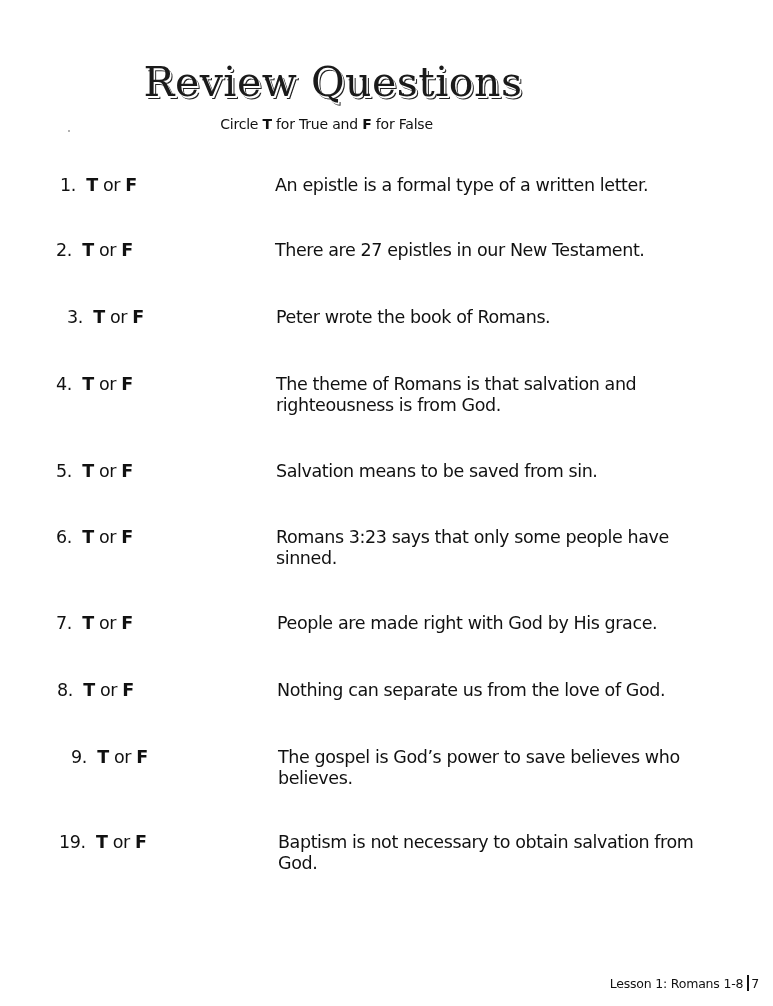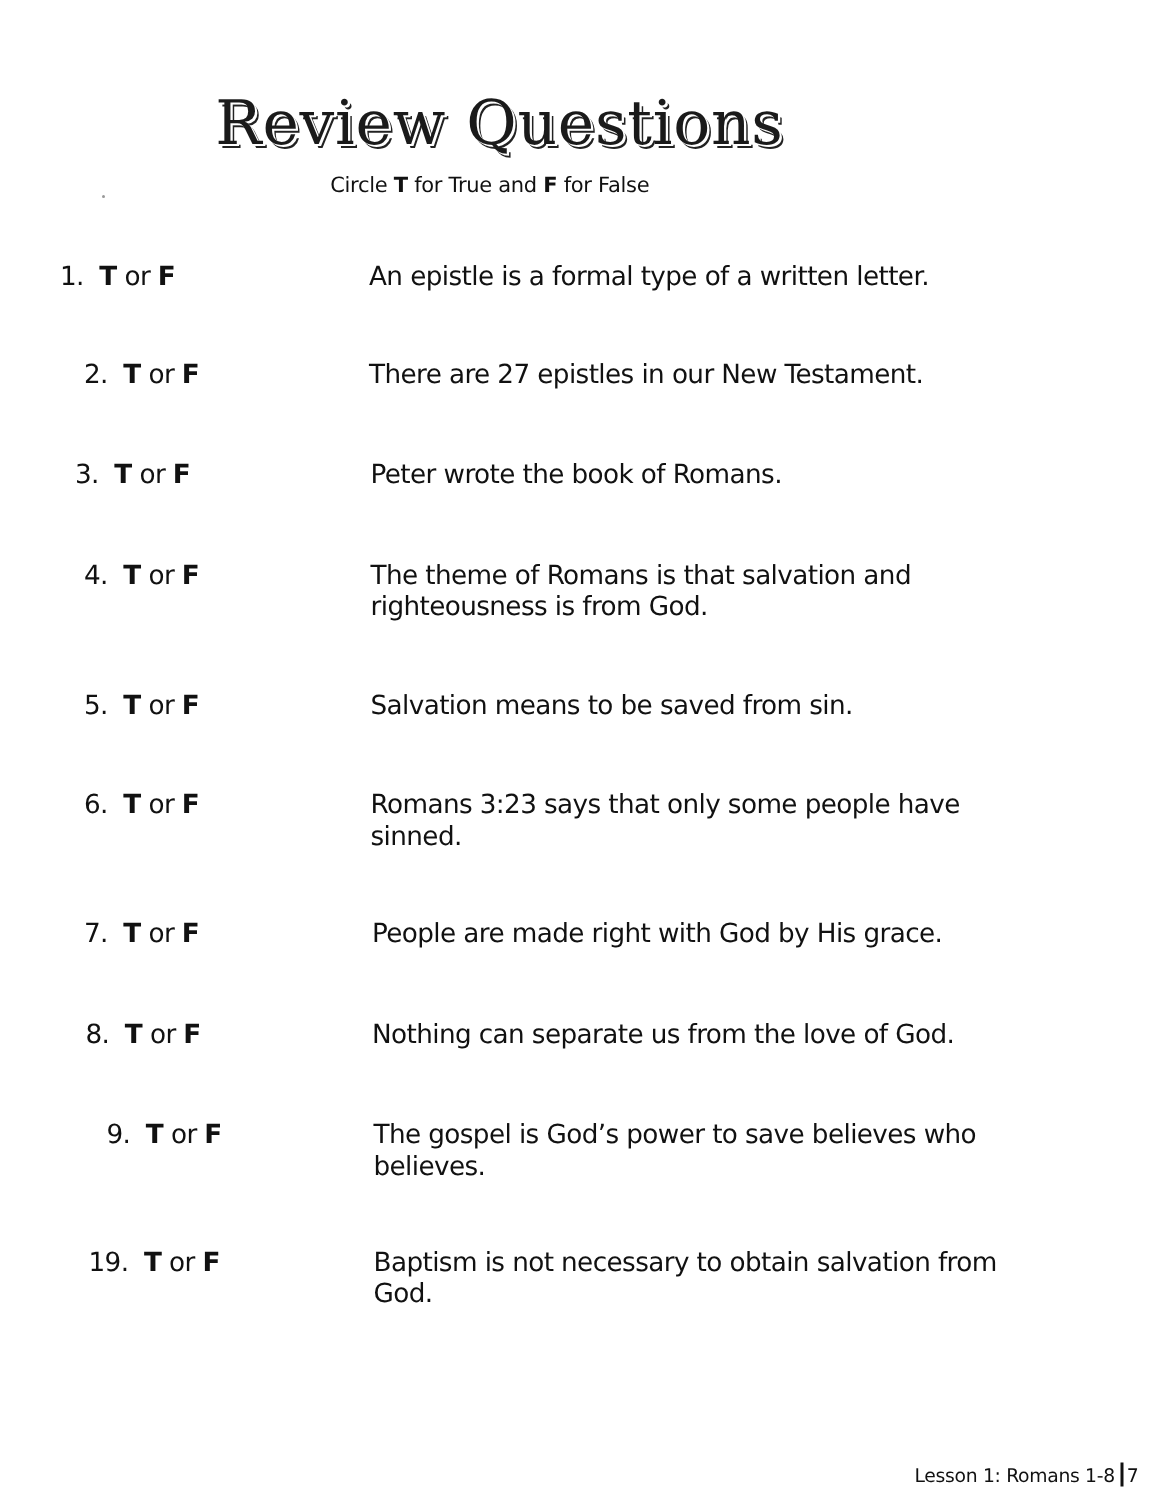--- a/index.html
+++ b/index.html
@@ -5,44 +5,44 @@
   html, body { margin:0; padding:0; background:#ffffff; }
   body { width:773px; height:1006px; position:relative; overflow:hidden; color:#111; font-family:"DejaVu Sans", sans-serif; }
   .title { position:absolute; left:0; width:666px; top:58px; text-align:center;
     font-family:"DejaVu Serif", serif; font-size:41px; letter-spacing:0.5px; color:#1a1a1a;
     text-shadow: 1.5px 1.5px 0 #fff, 2.5px 2.5px 0 #222; }
   .subtitle { position:absolute; left:0; width:653px; top:116px; text-align:center; font-size:14px; letter-spacing:-0.2px; }
   .subtitle b { font-weight:bold; }
   .q { position:absolute; left:0; width:773px; font-size:17.5px; line-height:21px; letter-spacing:-0.4px; }
   .q .num { position:absolute; }
   .q .num b { font-weight:bold; }
-  .q .txt { position:absolute; width:440px; }
+  .q .txt { position:absolute; width:440px;margin-left:29px; }
   .footer { position:absolute; right:14px; top:975px; font-size:12.5px; letter-spacing:-0.2px;margin-left:38px; }
   .footer .sep { display:inline-block; width:2px; height:16px; background:#111; vertical-align:-3px; margin:0 2px 0 4px; }
   .speck { position:absolute; width:2px; height:2px; background:#999; border-radius:1px; }
 </style>
 </head>
 <body>
 
 <div class="title">Review Questions</div>
 <div class="subtitle"><span>Circle </span><b>T</b><span> for True and </span><b>F</b><span> for False</span></div>
 
 <div class="speck" style="left:68px;top:130px;"></div>
 
 <div id="questions">
     <div class="q" style="top: 175px;">
-      <span class="num" style="left:40px"><span>1.</span>&nbsp; <b>T</b><span> or </span><b>F</b></span>
+      <span class="num" style="left:60px"><span>1.</span>&nbsp; <b>T</b><span> or </span><b>F</b></span>
       <span class="txt" style="left:246px">An epistle is a formal type of a written letter.</span>
     </div>
     <div class="q" style="top: 240px;">
       <span class="num" style="left:56px"><span>2.</span>&nbsp; <b>T</b><span> or </span><b>F</b></span>
       <span class="txt" style="left:246px">There are 27 epistles in our New Testament.</span>
     </div>
     <div class="q" style="top: 307px;">
-      <span class="num" style="left:50px"><span>3.</span>&nbsp; <b>T</b><span> or </span><b>F</b></span>
+      <span class="num" style="left:67px"><span>3.</span>&nbsp; <b>T</b><span> or </span><b>F</b></span>
       <span class="txt" style="left:247px">Peter wrote the book of Romans.</span>
     </div>
     <div class="q" style="top: 374px;">
       <span class="num" style="left:56px"><span>4.</span>&nbsp; <b>T</b><span> or </span><b>F</b></span>
       <span class="txt" style="left:247px">The theme of Romans is that salvation and righteousness is from God.</span>
     </div>
     <div class="q" style="top: 461px;">
       <span class="num" style="left:56px"><span>5.</span>&nbsp; <b>T</b><span> or </span><b>F</b></span>
       <span class="txt" style="left:247px">Salvation means to be saved from sin.</span>
     </div>

